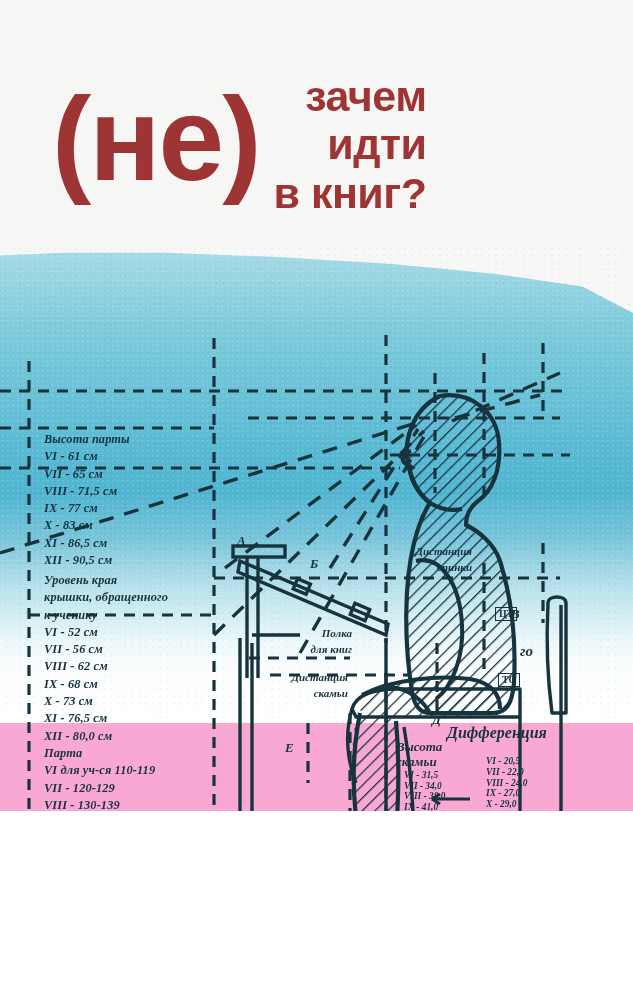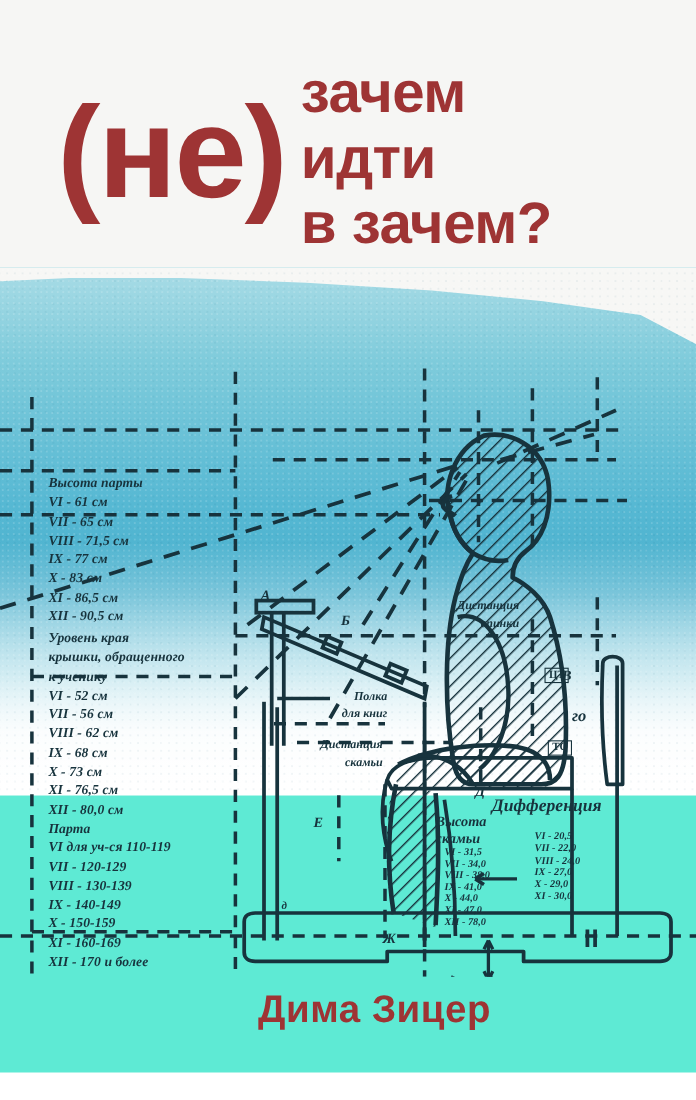--- a/index.html
+++ b/index.html
@@ -1,22 +1,22 @@
 <!DOCTYPE html>
 <html><head>
 <meta charset="utf-8">
 <style>
   html,body{margin:0;padding:0;background:#ffffff;}
   body{
     font-family:"Liberation Serif", serif;
     width:633px;height:1000px;overflow:hidden;position:relative;
   }
   #cover{
-    position:absolute;left:0;top:0;width:633px;height:975px;
-    background:#5eead4;overflow:hidden;
+    position:absolute;left:0;top:0;width:633px;height:811px;
+    background:#f9a8d4;overflow:hidden;
   }
 
   
   .title-area{
     position:absolute;left:0;top:0;width:633px;height:245px;
     background:#f6f6f4;
   }
   .title-row{
     position:absolute;left:52px;top:62px;width:540px;height:165px;
     display:flex;align-items:center;
@@ -30,24 +30,25 @@
     letter-spacing:-2px;
     white-space:nowrap;
     margin-right:14px;
     position:relative;
     top:-6px;
   }
   .title-lines{
     font-family:"Liberation Sans", sans-serif;
     font-weight:700;
     color:#9e3434;
-    font-size:53px;
+    font-size:43px;
     line-height:1.12;
     letter-spacing:-0.5px;
     white-space:nowrap;
+    text-align:right;
   }
 
   
   .wash{
     position:absolute;left:0;top:243px;width:633px;height:480px;
     background:
       linear-gradient(to bottom,
         rgba(255,255,255,0) 0%,
         rgba(255,255,255,0) 52%,
         rgba(255,255,255,0.55) 72%,
@@ -136,21 +137,21 @@
 <body>
 
 <div id="cover">
 
   <div class="title-area">
     <div class="title-row">
       <div class="paren-word">(не)</div>
       <div class="title-lines">
         <div>зачем</div>
         <div>идти</div>
-        <div>в зачем?</div>
+        <div>в книг?</div>
       </div>
     </div>
   </div>
 
   <div class="wash"></div>
   <div class="wash-mask-right"></div>
   <div class="grain"></div>
 
   <div class="diagram">
     <svg width="633" height="645" viewBox="0 0 633 645">

